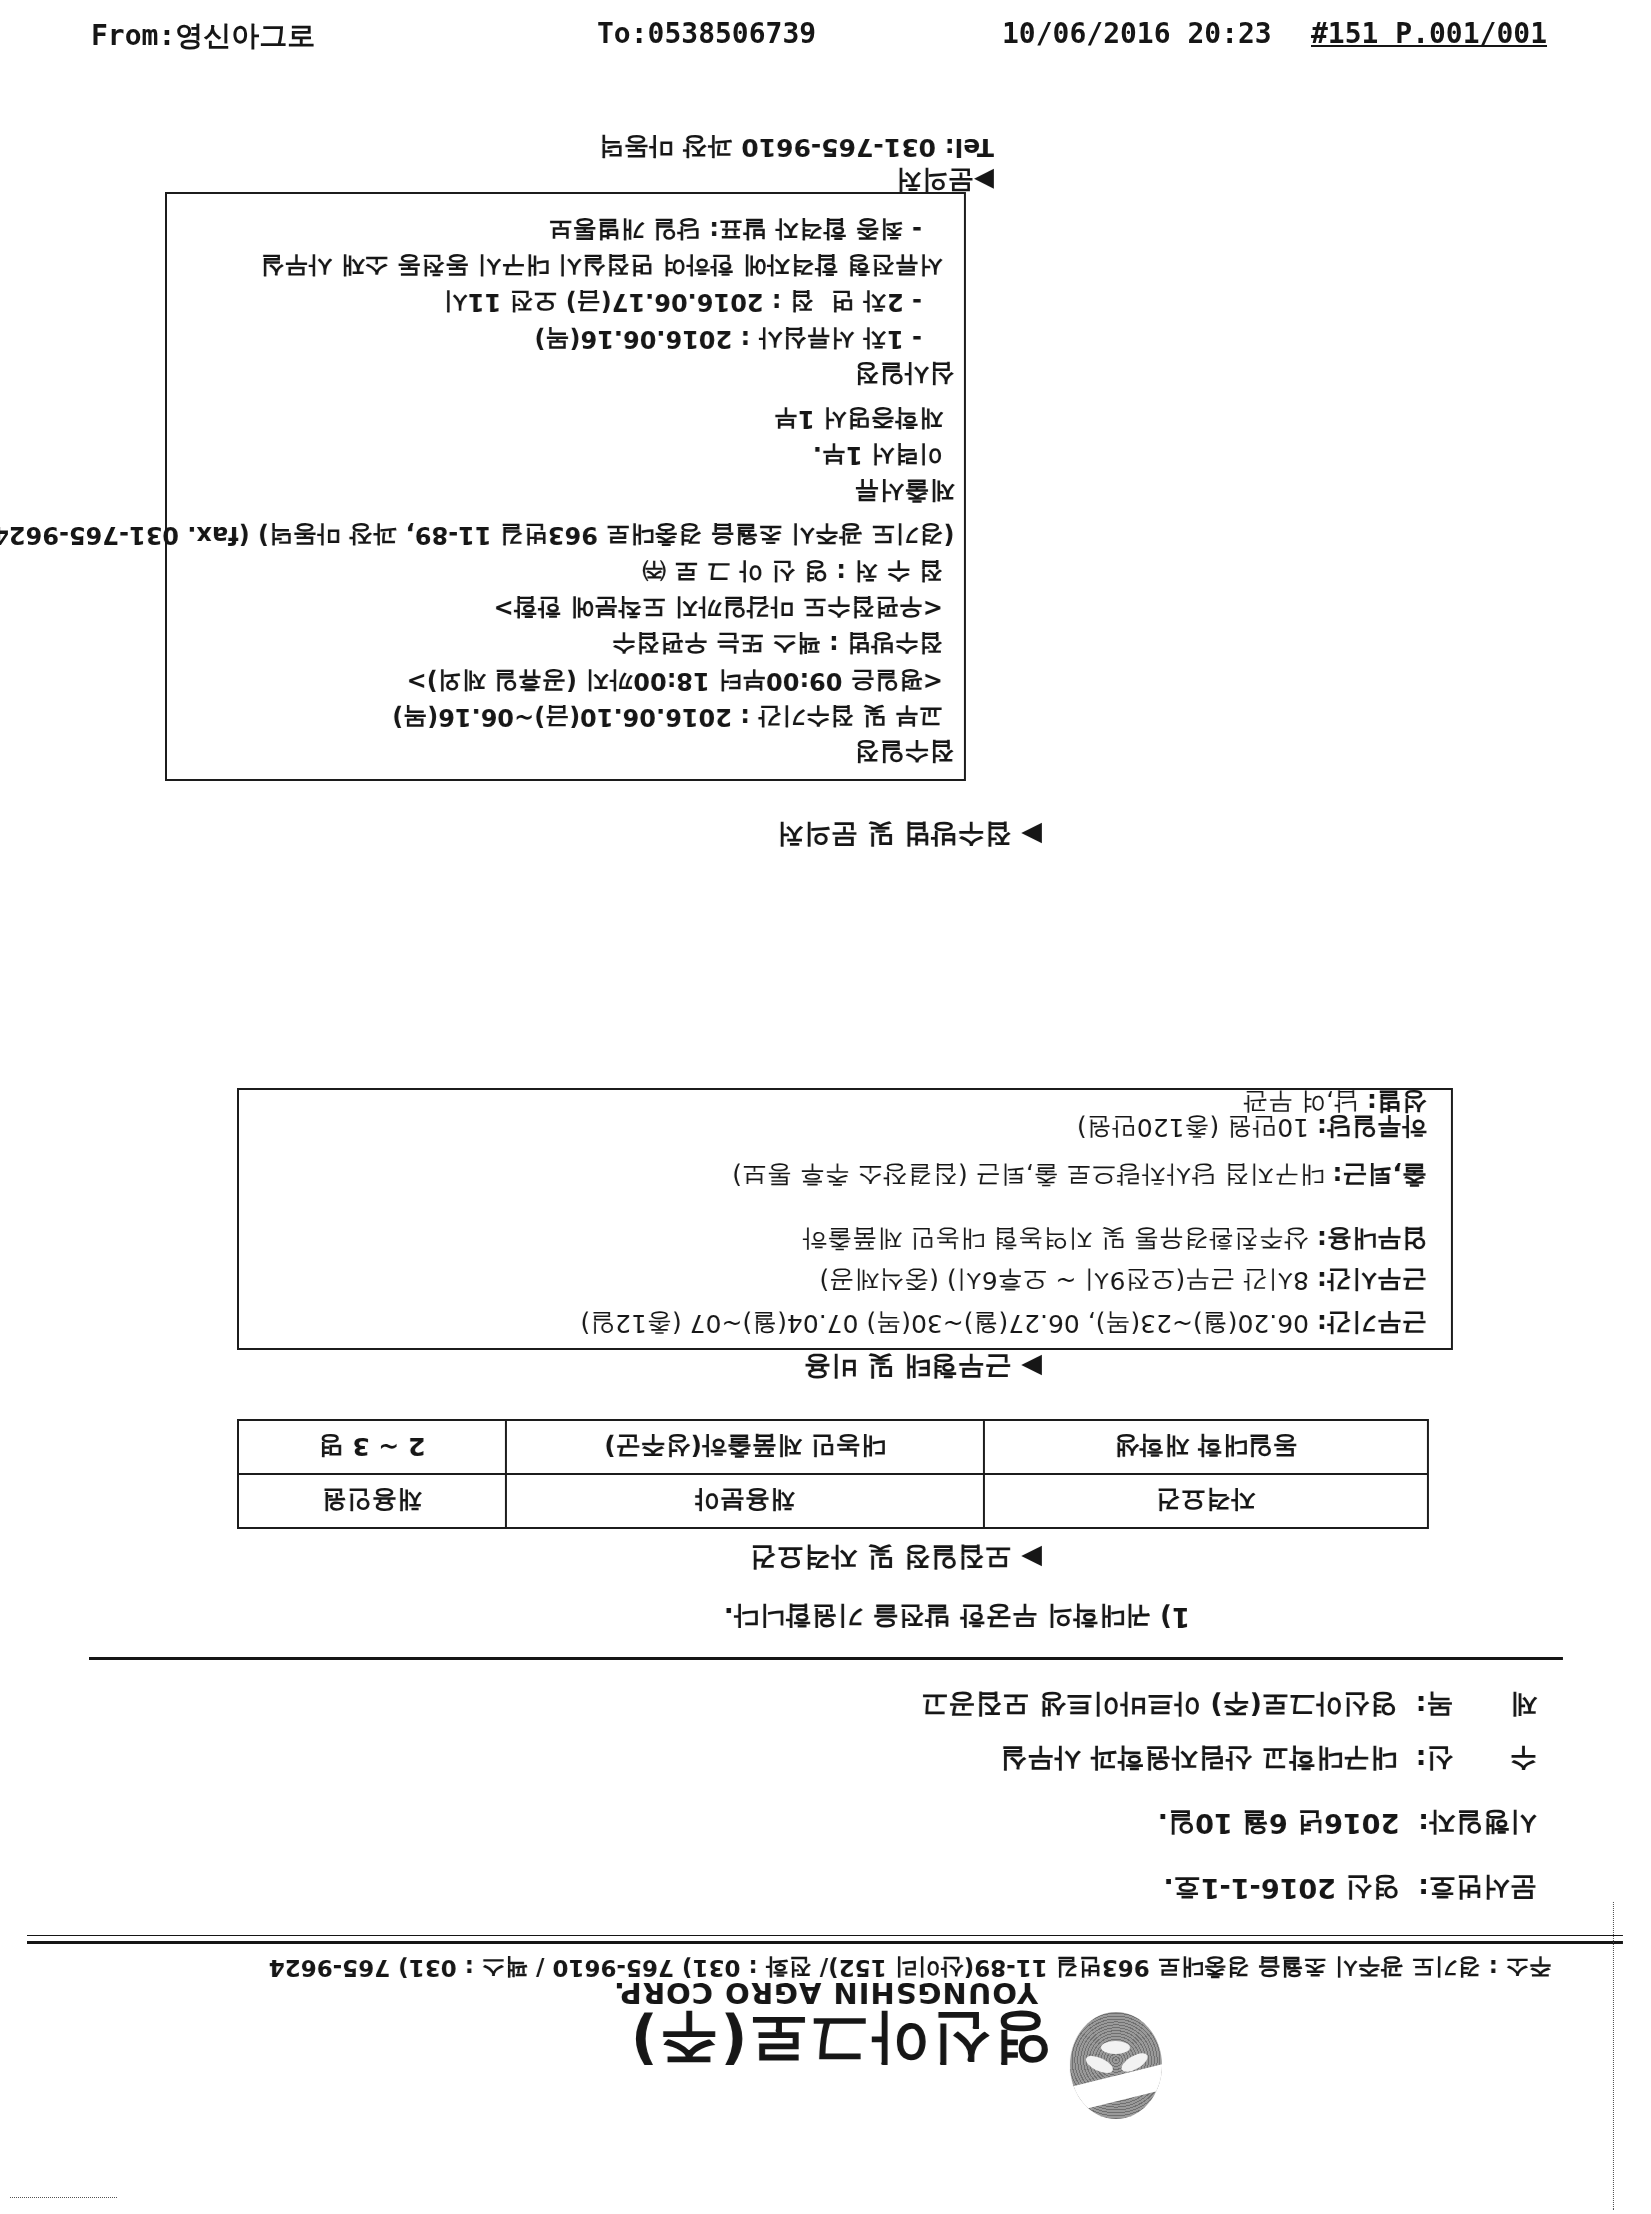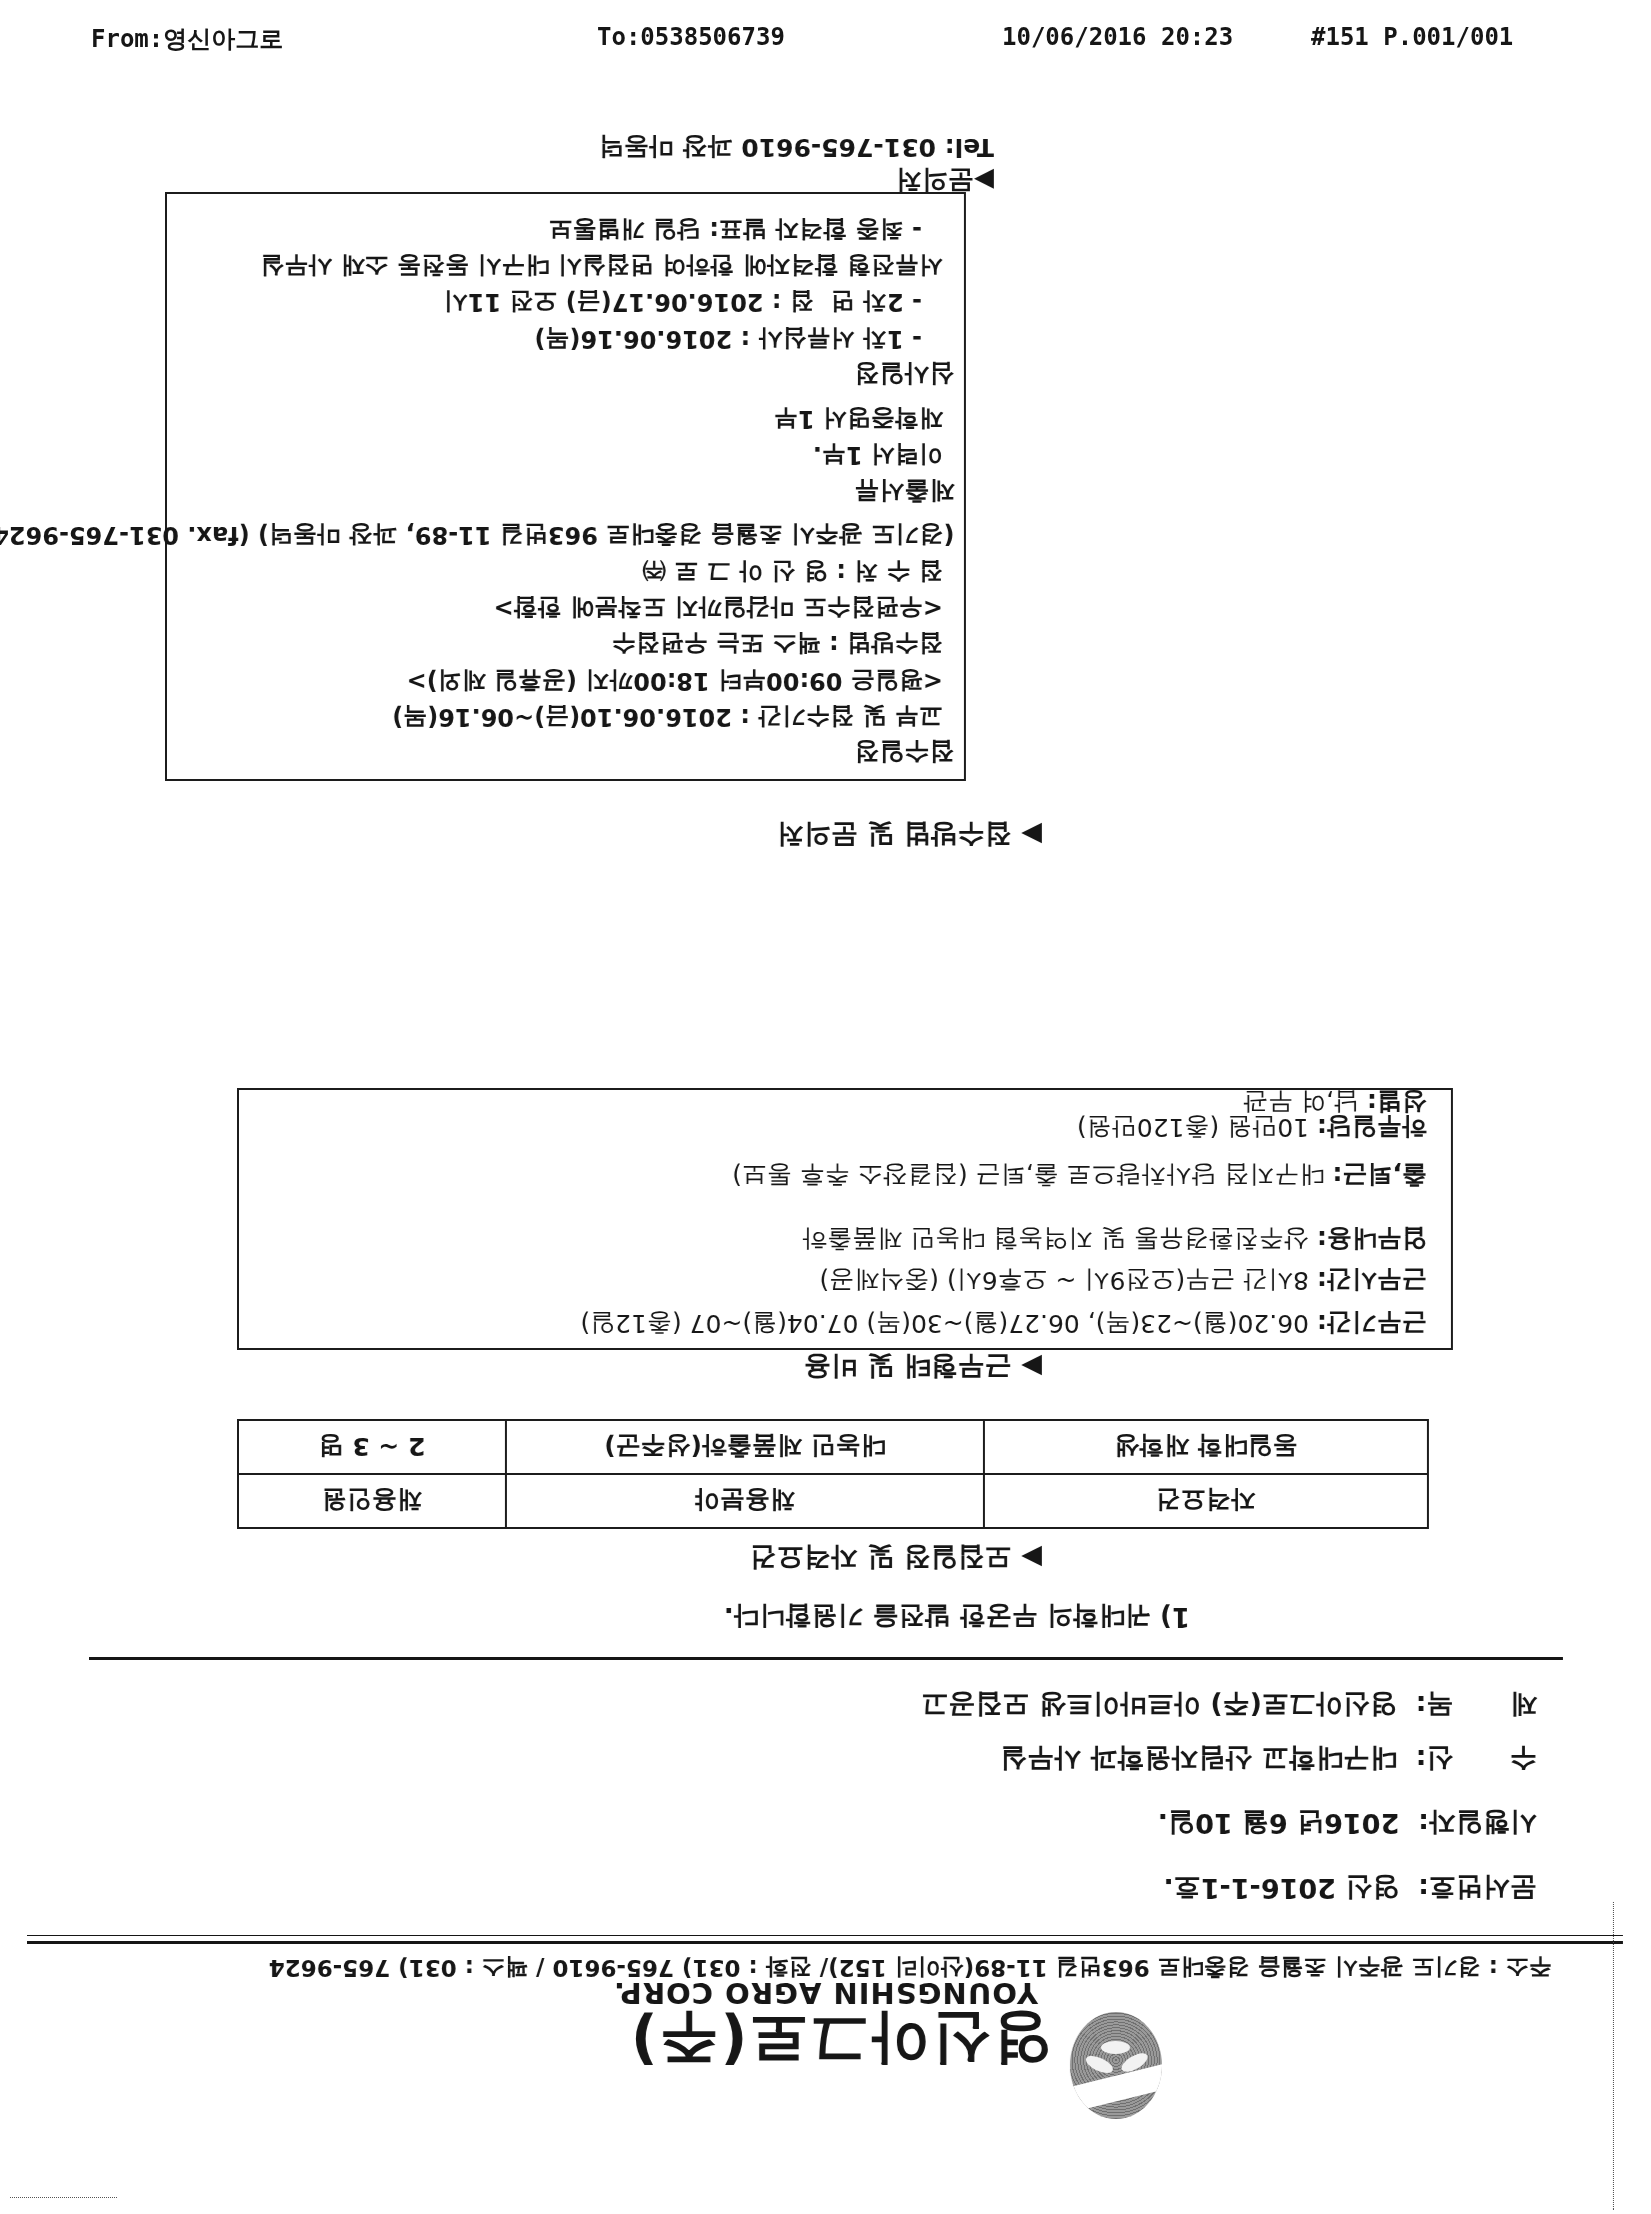--- a/index.html
+++ b/index.html
@@ -1,22 +1,22 @@
 <!DOCTYPE html>
 <html><head>
 <meta charset="utf-8">
 <style>
   html,body{margin:0;padding:0;background:#e8e8e8;}
   .page{position:relative;width:1652px;height:2215px;background:#ffffff;overflow:hidden;
         font-family:"DejaVu Sans",sans-serif;color:#161616;}
   
-  .fax-header{position:absolute;top:23px;left:0;width:1620px;height:38px;
-              font-family:"DejaVu Sans Mono",monospace;font-size:24px;font-weight:bold;white-space:pre;}
+  .fax-header{position:absolute;top:17px;left:0;width:1620px;height:38px;
+              font-family:"DejaVu Sans Mono",monospace;font-size:28px;font-weight:bold;white-space:pre;}
   .fx{position:absolute;top:0;}
-  .fx-from{left:91px;} .fx-to{left:597px;} .fx-dt{left:1002px;} .fx-pg{left:1311px;}
+  .fx-from{left:91px;} .fx-to{left:597px;} .fx-dt{left:1002px;} .fx-pg{left:1311px;text-decoration:underline;}
   
   .doc{position:absolute;inset:0;transform:rotate(180deg);}
   .abs{position:absolute;white-space:pre;}
   
   .emblem{left:490px;top:96px;width:92px;height:107px;border-radius:50%;overflow:hidden;
           background:repeating-radial-gradient(circle at 50% 55%, #6f6f6f 0 1px, #9a9a9a 1px 2.9px);}
   .emblem .band{position:absolute;left:-17px;top:17px;width:134px;height:25px;background:#fff;transform:rotate(-14deg);}
   .emblem .leaf{position:absolute;width:29px;height:13.4px;background:#f2f2f2;border-radius:50%;}
   .leaf1{left:13.4px;top:50px;transform:rotate(-30deg);}
   .leaf2{left:48px;top:48px;transform:rotate(25deg);}

